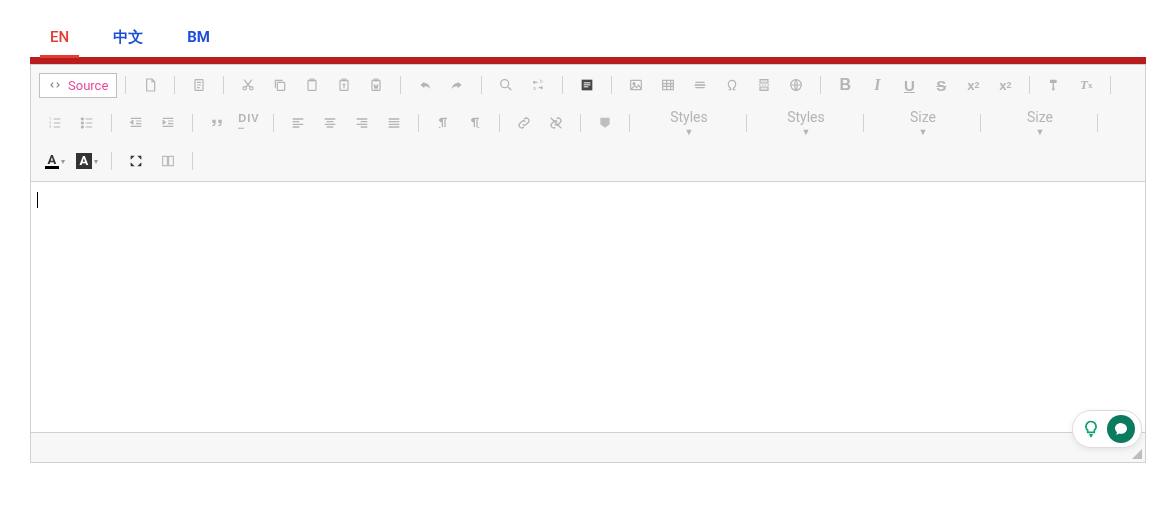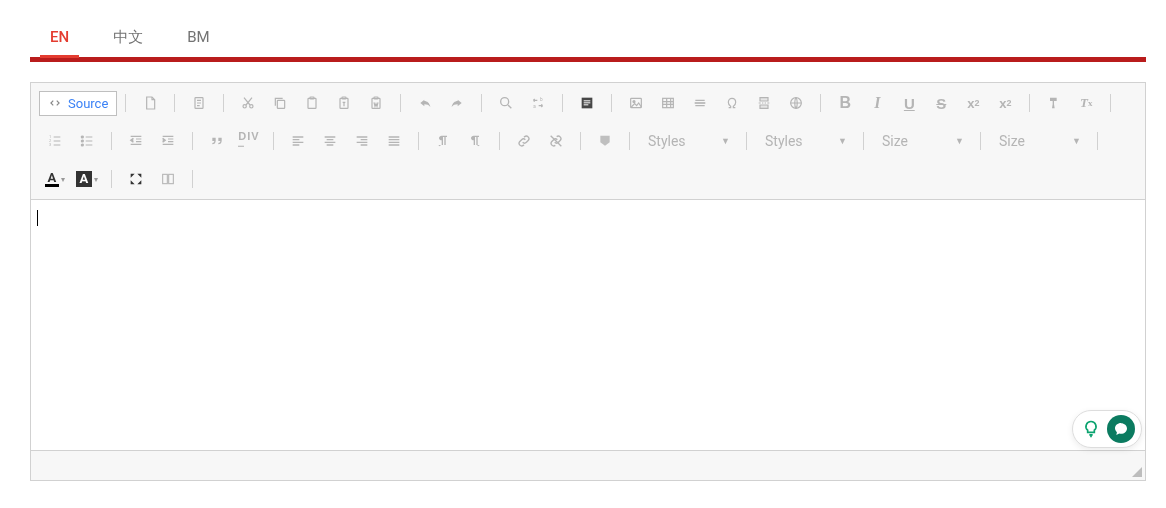--- a/index.html
+++ b/index.html
@@ -6,30 +6,30 @@
   body {
     margin: 0;
     padding: 20px 20px 20px 30px;
     font-family: -apple-system, BlinkMacSystemFont, "Segoe UI", Roboto, "Helvetica Neue", Arial, sans-serif;
     background: #fff;
     color: #333;
   }
   .tabs {
     display: flex;
     gap: 40px;
-    border-bottom: 5px solid #b91c1c;
+    border-bottom: 7px solid #b91c1c;
     padding-left: 18px;
-    margin-bottom: 20px;
   }
   .tab {
     padding: 8px 2px 10px 2px;
     cursor: pointer;
     font-size: 15px;
-    color: #737373;
+    color: #1d4ed8;
     position: relative;
+    font-weight: bold;
   }
   .tab.active {
     color: #e43c30;
     font-weight: 500;
   }
   .tab.active::after {
     content: "";
     position: absolute;
     left: -8px;
     right: -8px;
@@ -75,33 +75,34 @@
   .tb-btn svg { width: 16px; height: 16px; display:block; }
   .source-btn {
     display: flex;
     align-items: center;
     gap: 6px;
     border: 1px solid #bfbfbf;
     background: #fff;
     padding: 4px 8px;
     cursor: pointer;
     font-size: 13px;
-    color: #3b82f6;
+    color: #ec4899;
   }
   .source-btn svg { width: 14px; height: 14px; color: #888; }
   .tb-combo {
     display:flex;
     align-items:center;
     justify-content:space-between;
     width:100px;
     height:28px;
     padding:0 8px 0 10px;
     cursor:pointer;
     color:#b5b5b5;
     font-size:14px;
+    flex-direction:column;
   }
   .tb-combo .caret { font-size:9px; color:#b5b5b5; }
   .row-break { flex-basis: 100%; height: 10px; }
   .editor-body {
     min-height: 250px;
     background: #fff;
     padding: 10px 6px;
     position: relative;
   }
   .cursor {

